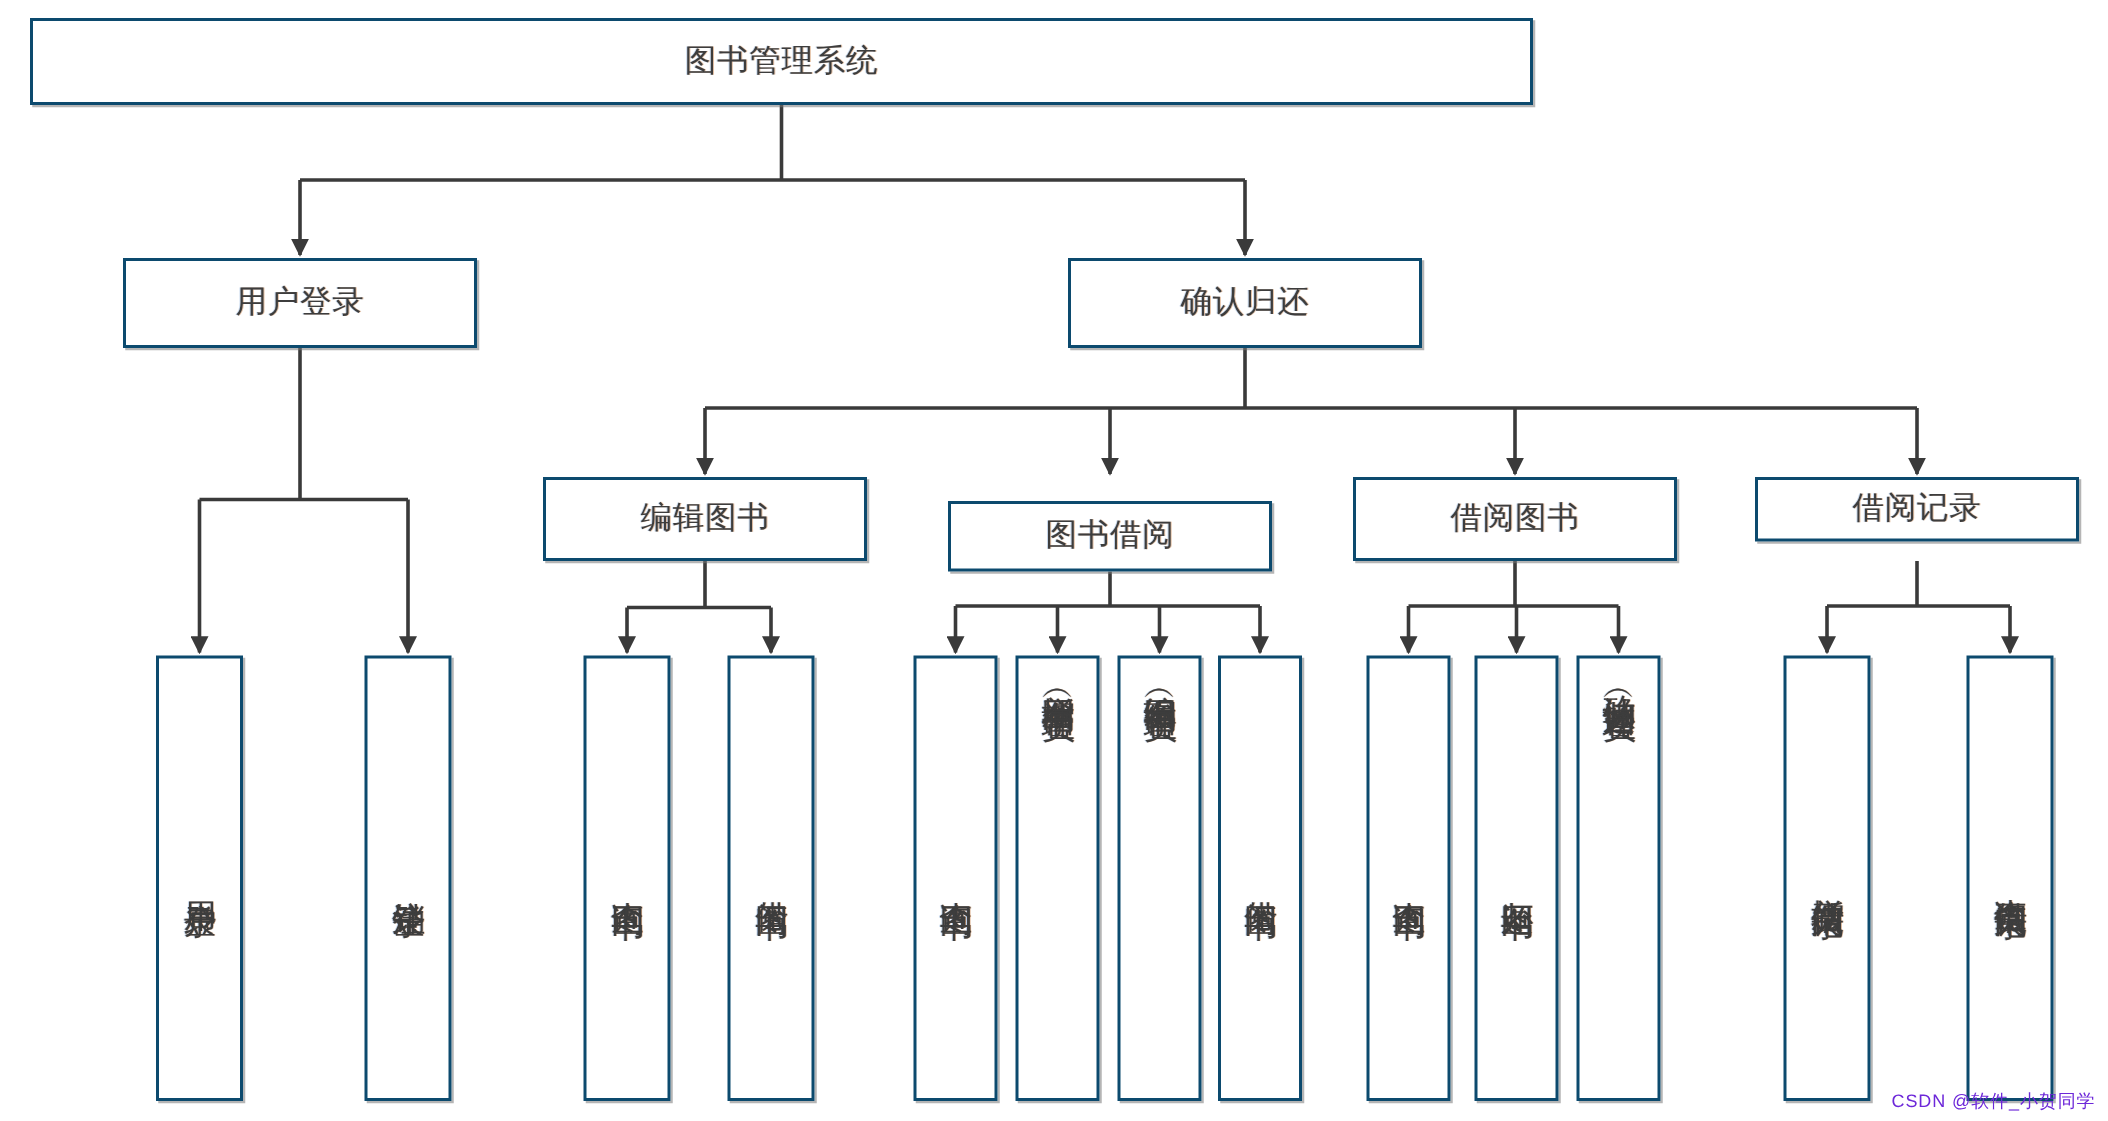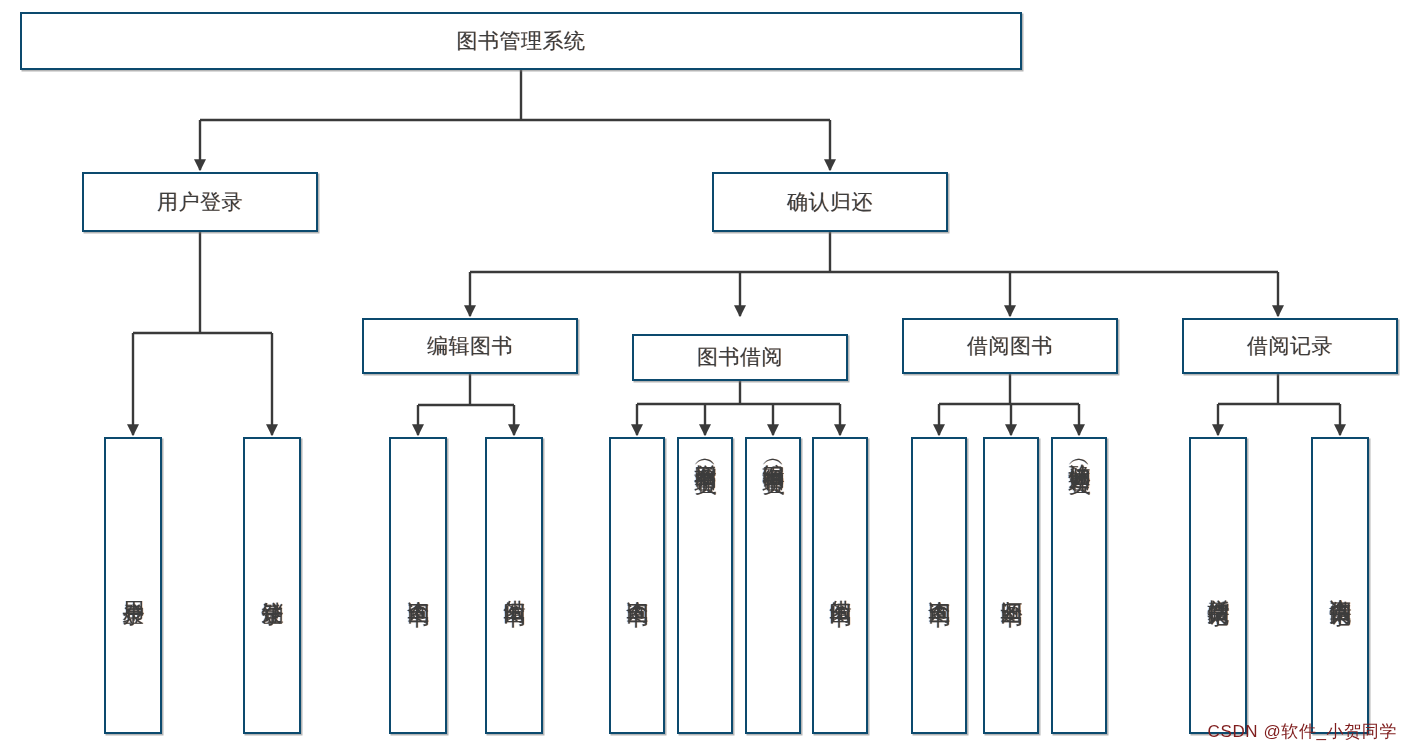--- a/index.html
+++ b/index.html
@@ -37,22 +37,22 @@
     text-orientation:upright;
     font-size:22px;
     line-height:1.04;
     letter-spacing:1.5px;
     white-space:nowrap;
   }
   .node.vert.mid{align-items:center;padding-top:0;}
   #watermark{
     position:absolute;
     right:8px;bottom:4px;
-    font-size:17px;
-    color:#7f1d1d;
+    font-size:12px;
+    color:#6d28d9;
     letter-spacing:.6px;
     white-space:nowrap;
     pointer-events:none;
   }
 </style>
 </head>
 <body>
 
 <div id="canvas">
 
@@ -112,21 +112,21 @@
 
   <div class="node" style="left: 362px; top: 318px; width: 216px; height: 56px;">
     <span class="lbl">编辑图书</span>
   </div>
   <div class="node" style="left: 632px; top: 334px; width: 216px; height: 47px;">
     <span class="lbl">图书借阅</span>
   </div>
   <div class="node" style="left: 902px; top: 318px; width: 216px; height: 56px;">
     <span class="lbl">借阅图书</span>
   </div>
-  <div class="node" style="left: 1170px; top: 318px; width: 216px; height: 56px; margin-left: 12px;">
+  <div class="node" style="left: 1170px; top: 318px; width: 216px; height: 43px;">
     <span class="lbl">借阅记录</span>
   </div>
 
   <div id="leaf-host">
       <div class="node vert mid" style="left: 104px; top: 437px; width: 58px; height: 297px;">
         <span class="lbl">用户登录</span>
       </div>
       <div class="node vert mid" style="left: 243px; top: 437px; width: 58px; height: 297px;">
         <span class="lbl">注销登录</span>
       </div>

